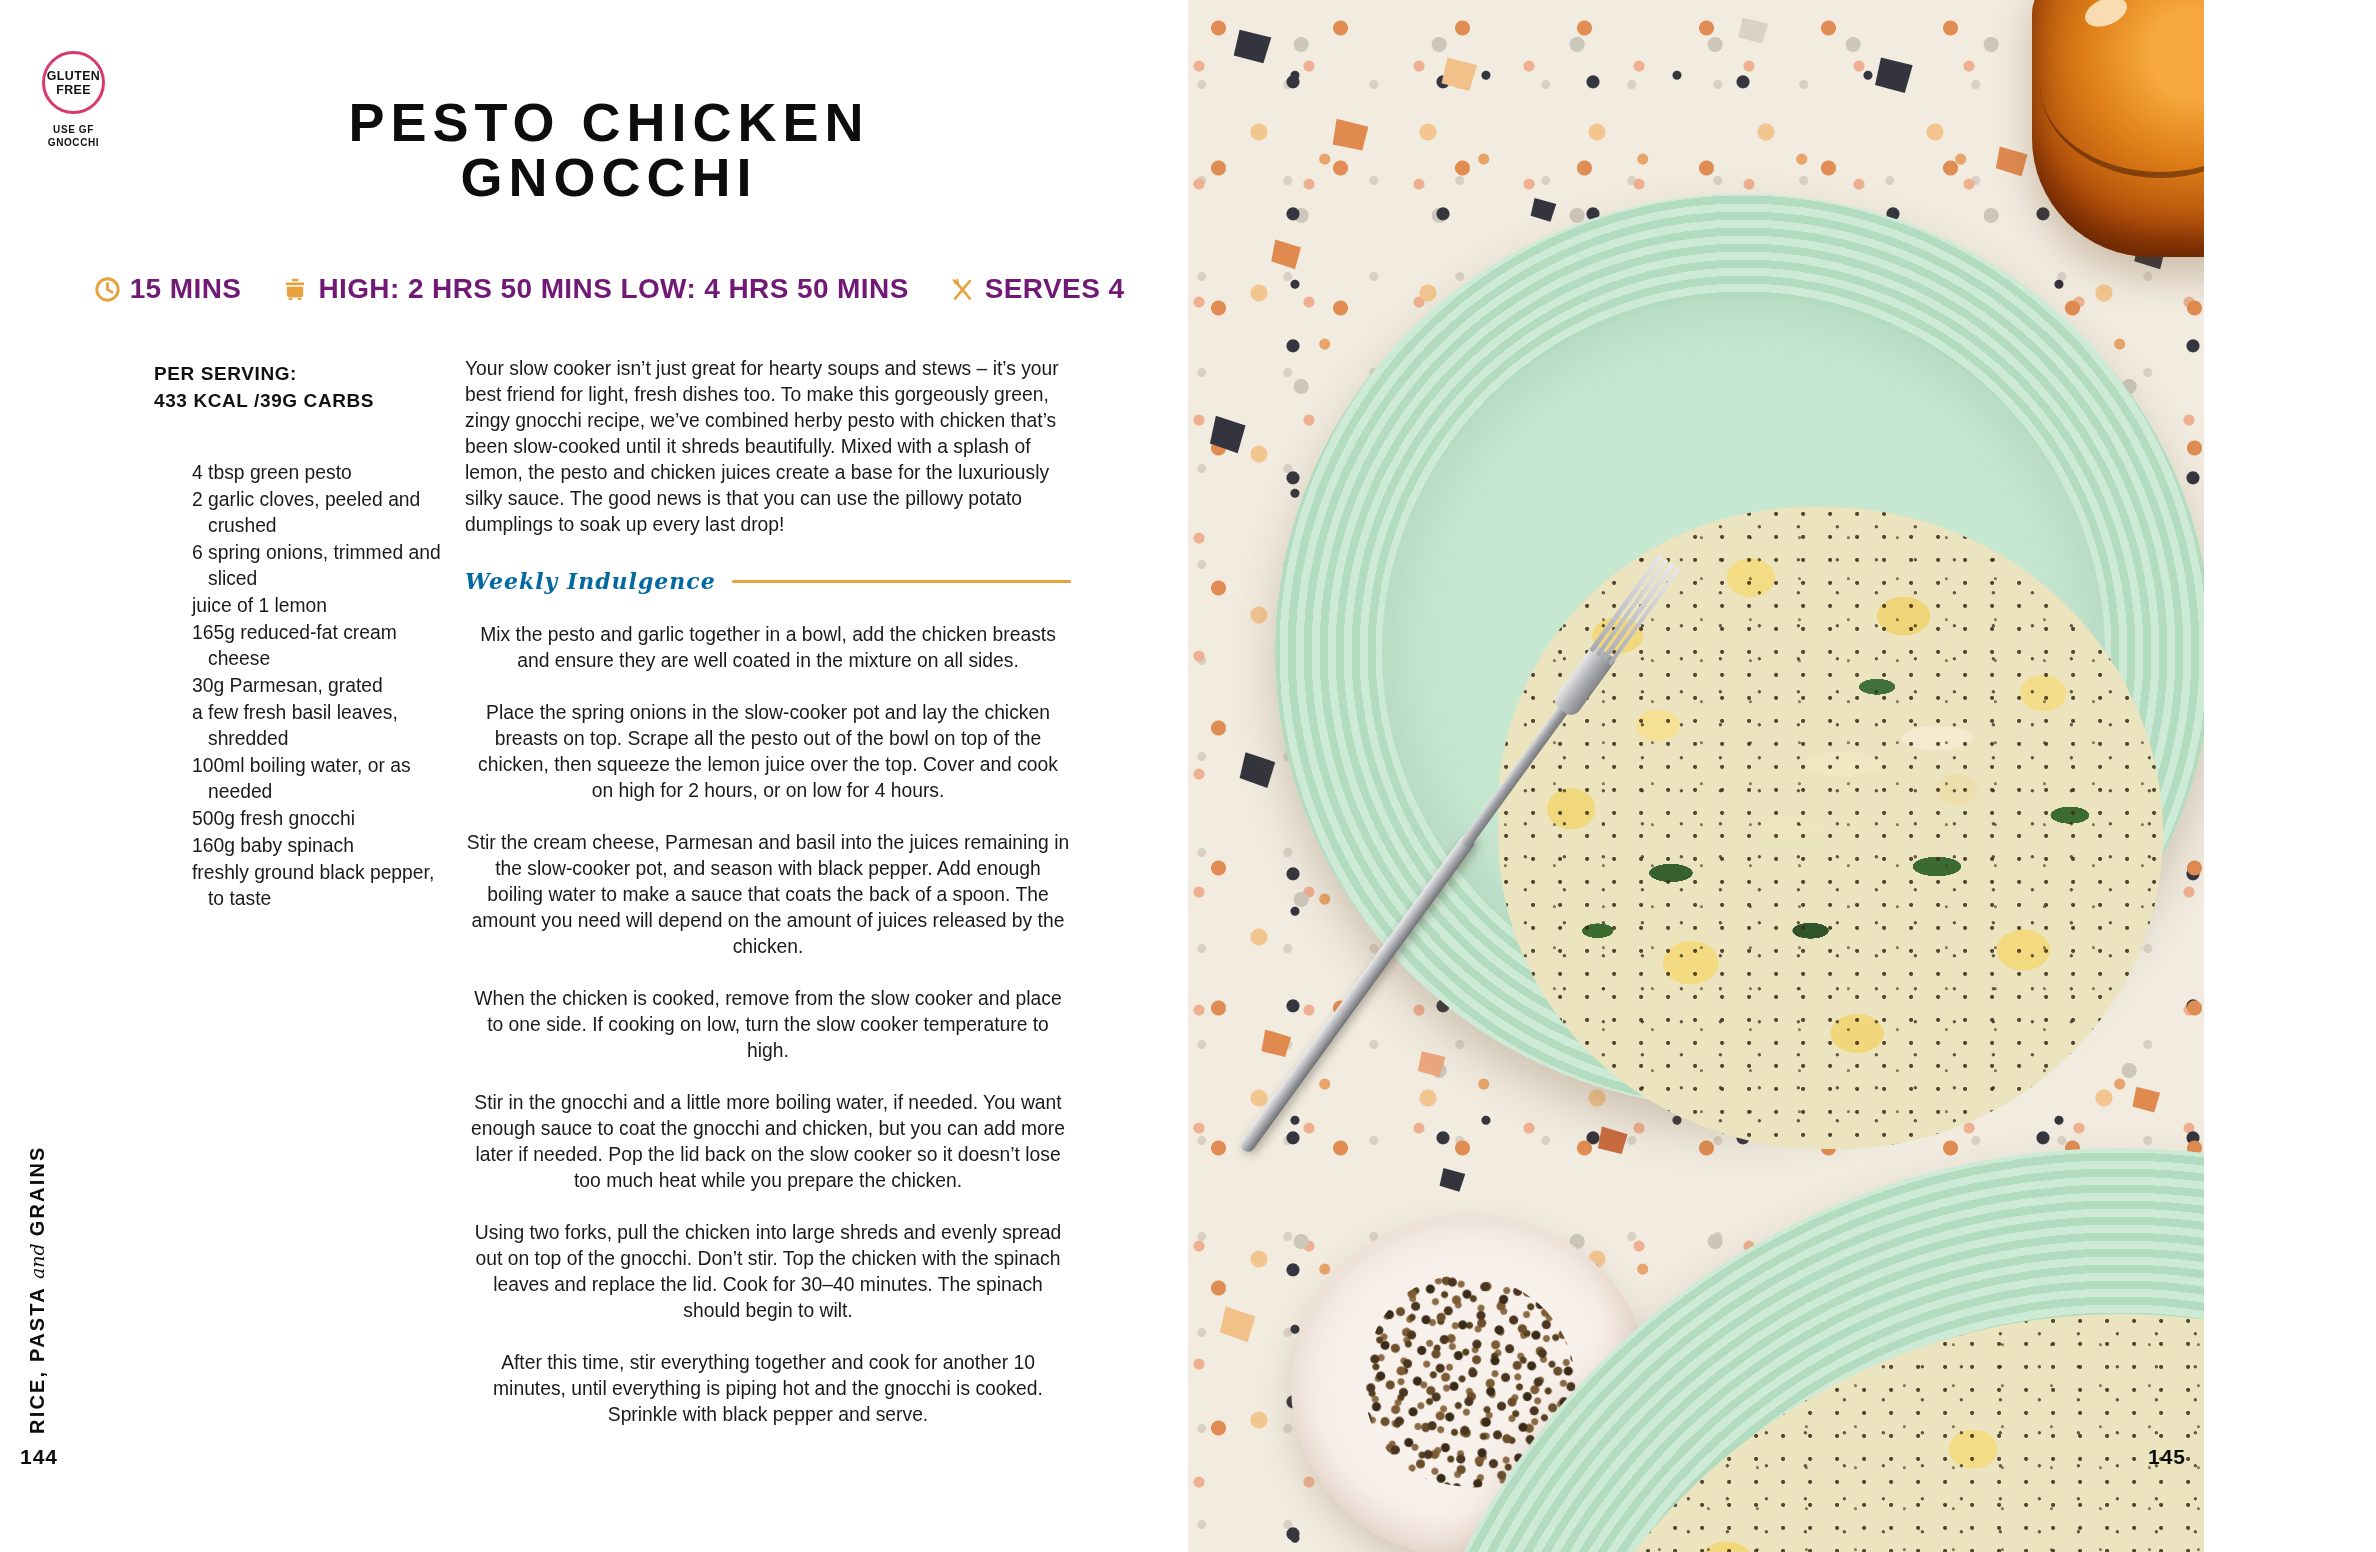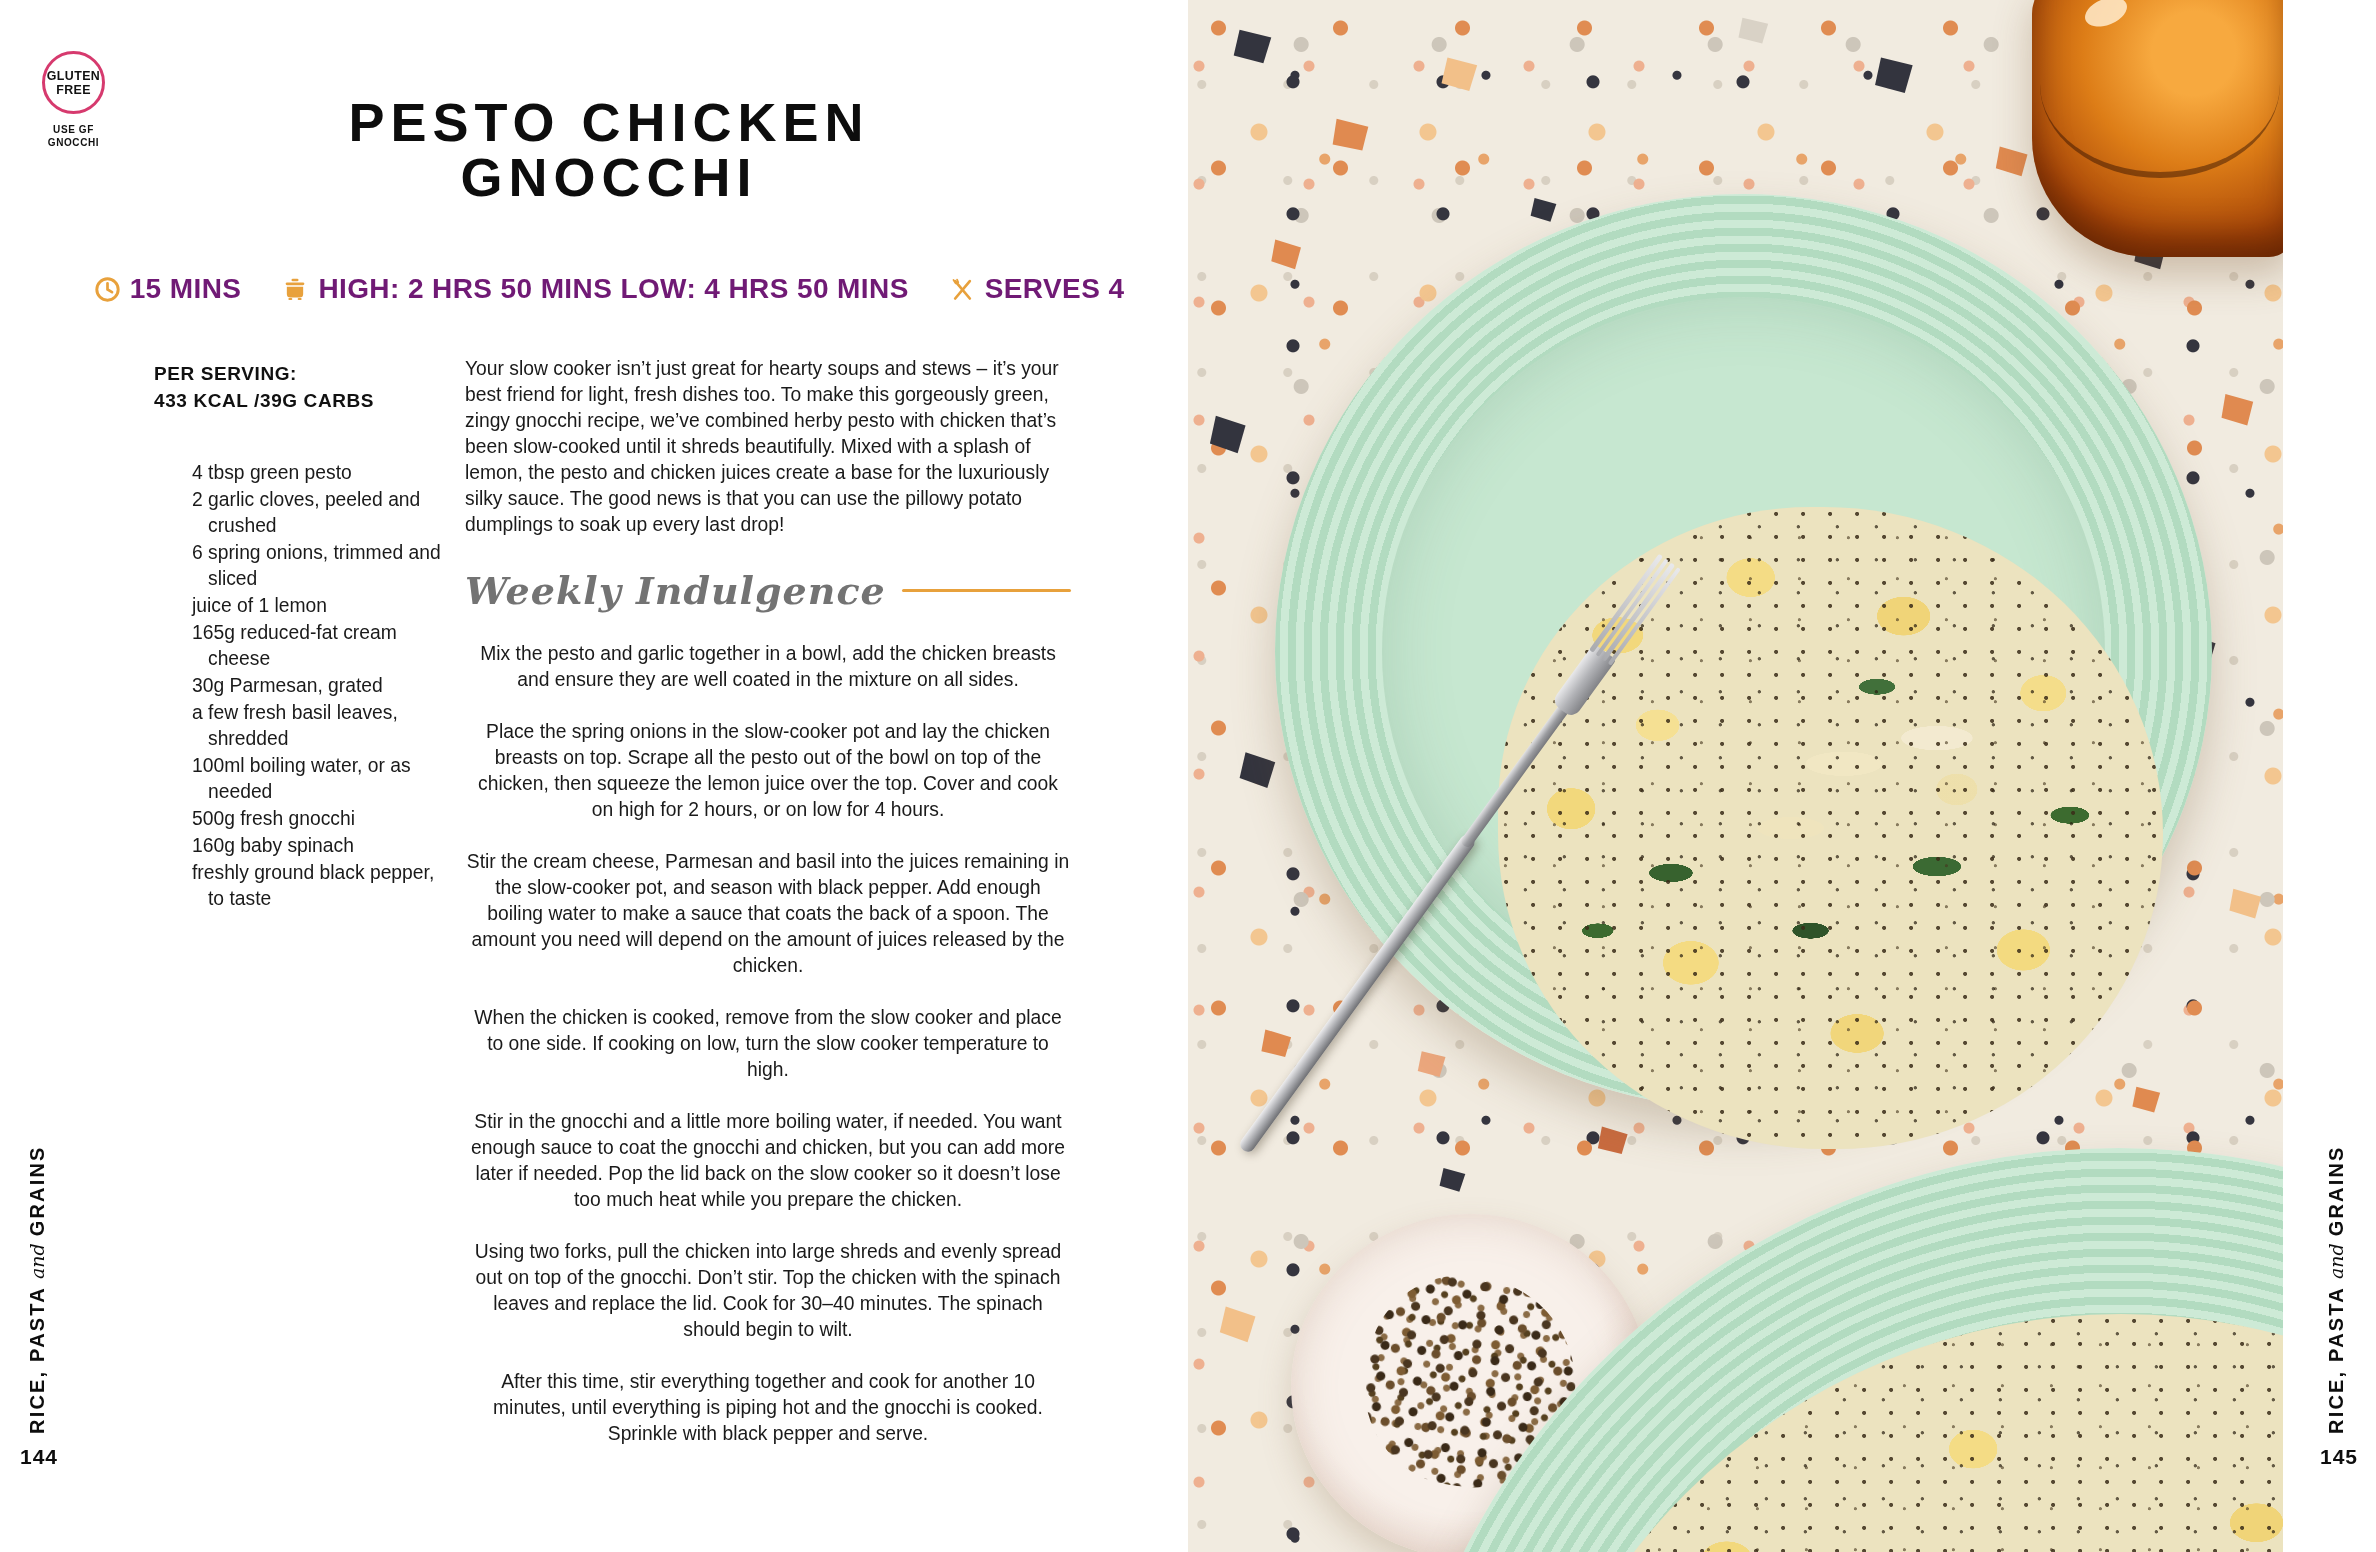--- a/index.html
+++ b/index.html
@@ -1,18 +1,18 @@
 <!DOCTYPE html>
 <html><head>
 <meta charset="utf-8">
 <style>
   * { margin:0; padding:0; box-sizing:border-box; }
   html,body { background:#ffffff; }
   .stage {
-    position:relative; width:2376px; height:1552px; overflow:hidden;
+    position:relative; width:2204px; height:1552px; overflow:hidden;
     background:#ffffff; color:#141414;
     font-family:"Liberation Sans", sans-serif;
     text-decoration:underline;
   }
 
   
   .badge { position:absolute; left:26px; top:51px; width:95px; text-align:center; }
   .badge-circle {
     width:63px; height:63px; margin:0 auto; border:3px solid #d63a6e; border-radius:50%;
     display:flex; flex-direction:column; align-items:center; justify-content:center;
@@ -40,21 +40,21 @@
     font-size:19.3px; line-height:26px; color:#1a1a1a;
     padding-left:16px; text-indent:-16px; margin-bottom:1px;margin-left:38px;
   }
 
   
   .col-main { position:absolute; left:465px; top:356px; width:606px; }
   .intro { font-size:19.3px; line-height:26px; color:#1a1a1a; }
   .sect { display:flex; align-items:center; gap:16px; margin-top:30px; margin-bottom:28px; }
   .sect-script {
     font-family:"DejaVu Serif", serif; font-style:italic; font-weight:600;
-    font-size:38px; color:#737373; white-space:nowrap; letter-spacing:1px;
+    font-size:22px; color:#0369a1; white-space:nowrap; letter-spacing:1px;
   }
   .sect-rule { flex:1; height:3px; background:#e8a13c; border-radius:2px; }
   .method p { font-size:19.3px; line-height:26px; color:#1a1a1a; margin-bottom:26px;text-align:center; }
 
   
   .vlabel {
     position:absolute; width:309px; height:34px;
     transform:rotate(-90deg); transform-origin:0 0;
     display:flex; align-items:center; justify-content:flex-start;
     white-space:nowrap;

